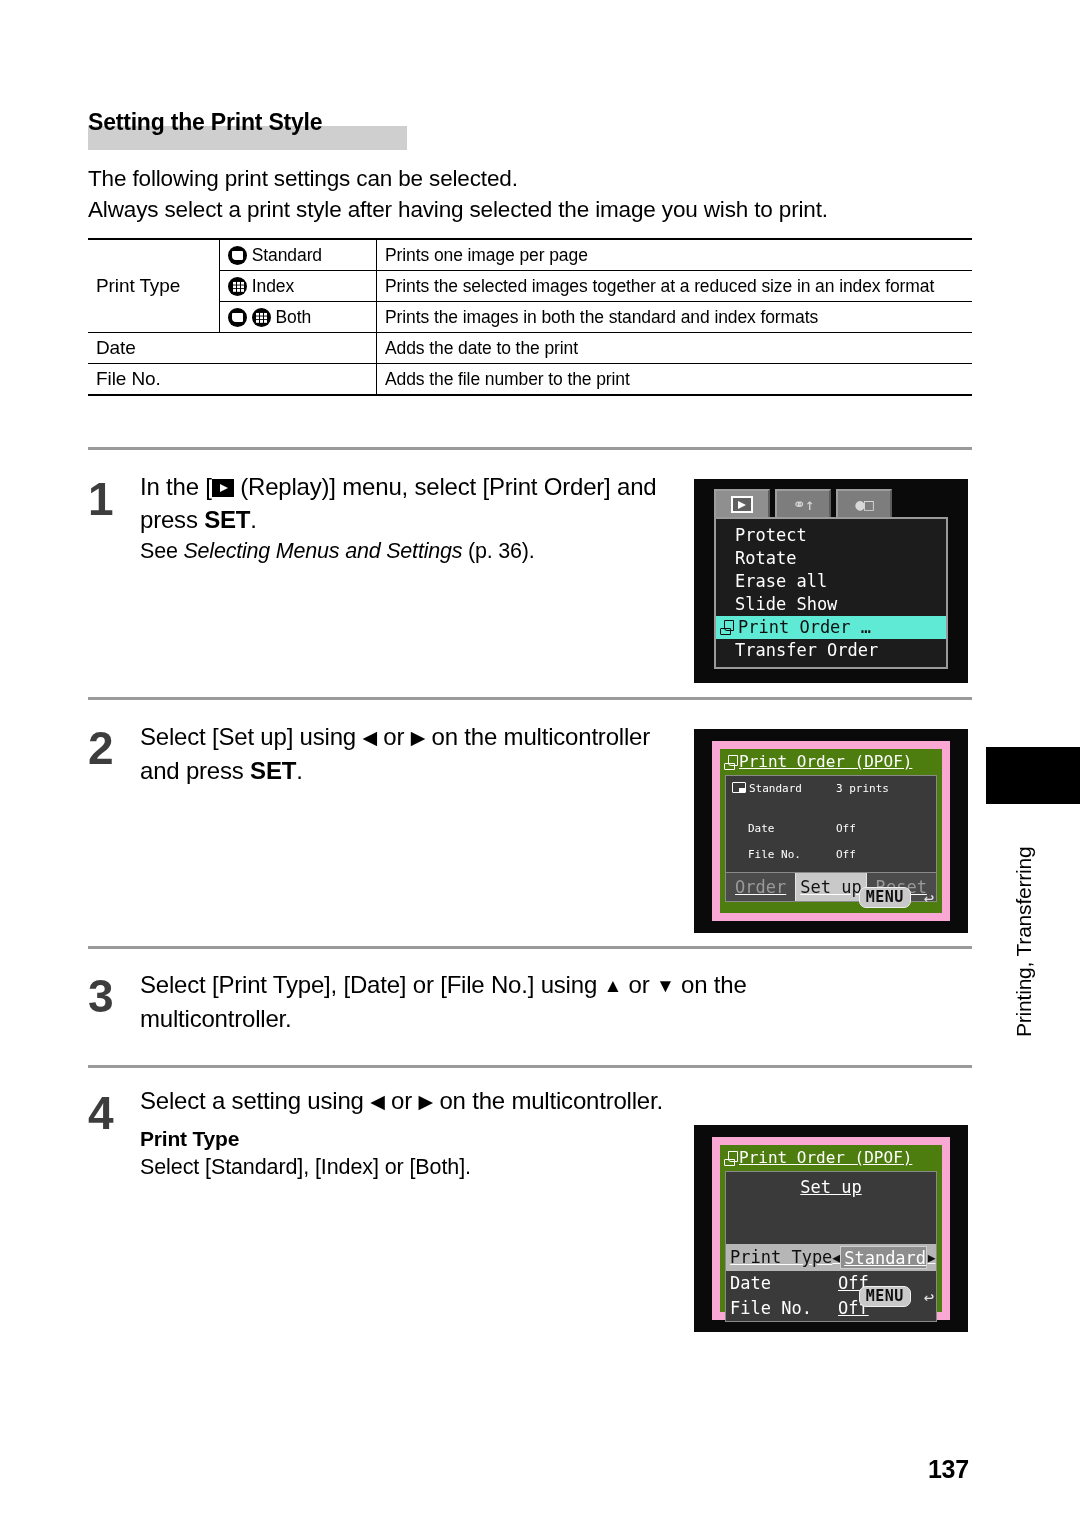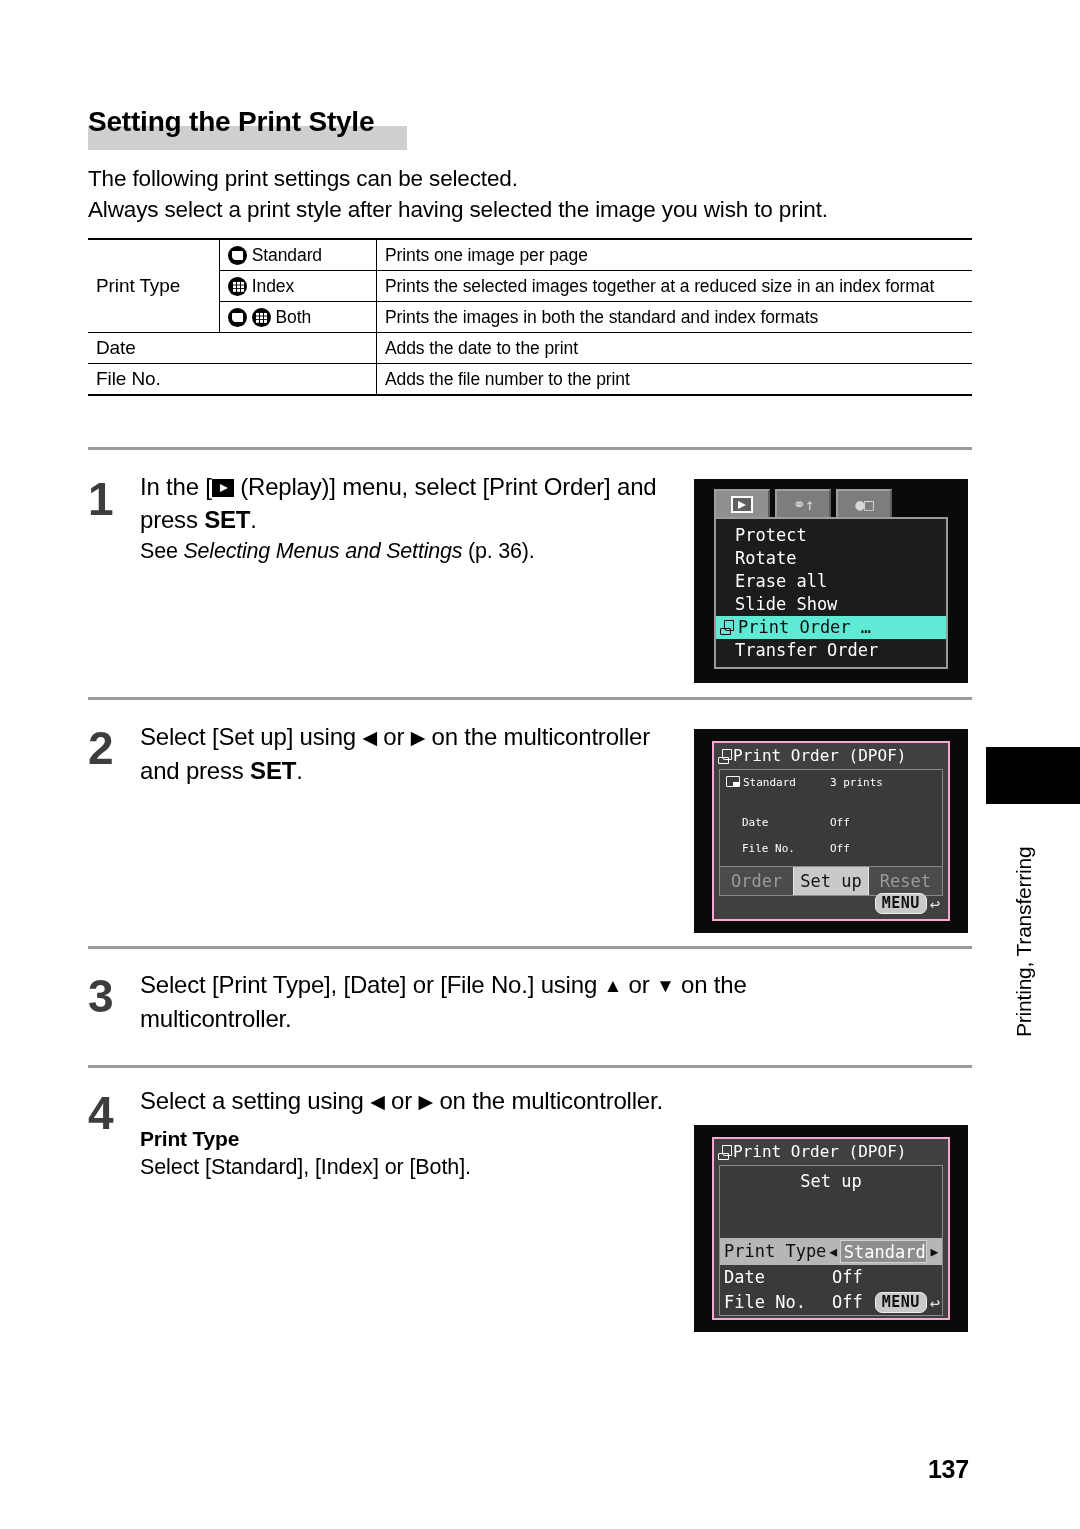--- a/index.html
+++ b/index.html
@@ -26,21 +26,21 @@
   .title-band {
     position: absolute;
     left: 0;
     top: 22px;
     width: 319px;
     height: 24px;
     background: #cfcfcf;
   }
   .page-title {
     position: relative;
-    font-size: 28px;
+    font-size: 23px;
     font-weight: bold;
     letter-spacing: -0.2px;
     line-height: 36px;
     white-space: nowrap;
   }
 
   
   .intro {
     position: absolute;
     left: 88px;
@@ -270,23 +270,24 @@
     border-radius: 1px 0 0 1px;
     background: transparent;
     box-sizing: border-box;
   }
 
   
   .po-frame {
     position: absolute;
     left: 18px; top: 12px;
     right: 18px; bottom: 12px;
-    border: 2px solid #f9a8d4;
-    background: #404040;
-    box-sizing: border-box;
+    border: 8px solid #f9a8d4;
+    background: #4d7c0f;
+    box-sizing: border-box;
+    text-decoration: underline;
   }
   .po-title {
     height: 26px;
     line-height: 26px;
     font-size: 16px;
     padding-left: 4px;
     color: #ffffff;
     white-space: nowrap;
   }
   .po-body {
@@ -342,21 +343,21 @@
     color: #141414;
     border-left: 1px solid #e6e6e6;
     border-right: 1px solid #e6e6e6;
   }
   .menu-badge-row {
     position: absolute;
     right: 8px;
     bottom: 5px;
     display: flex;
     align-items: center;
-    gap: 3px;
+    gap: 13px;
   }
   .menu-badge {
     background: #c9c9c9;
     color: #101010;
     font-size: 15px;
     line-height: 19px;
     padding: 0 6px;
     border-radius: 7px;
     border: 1px solid #f0f0f0;
     font-weight: bold;

